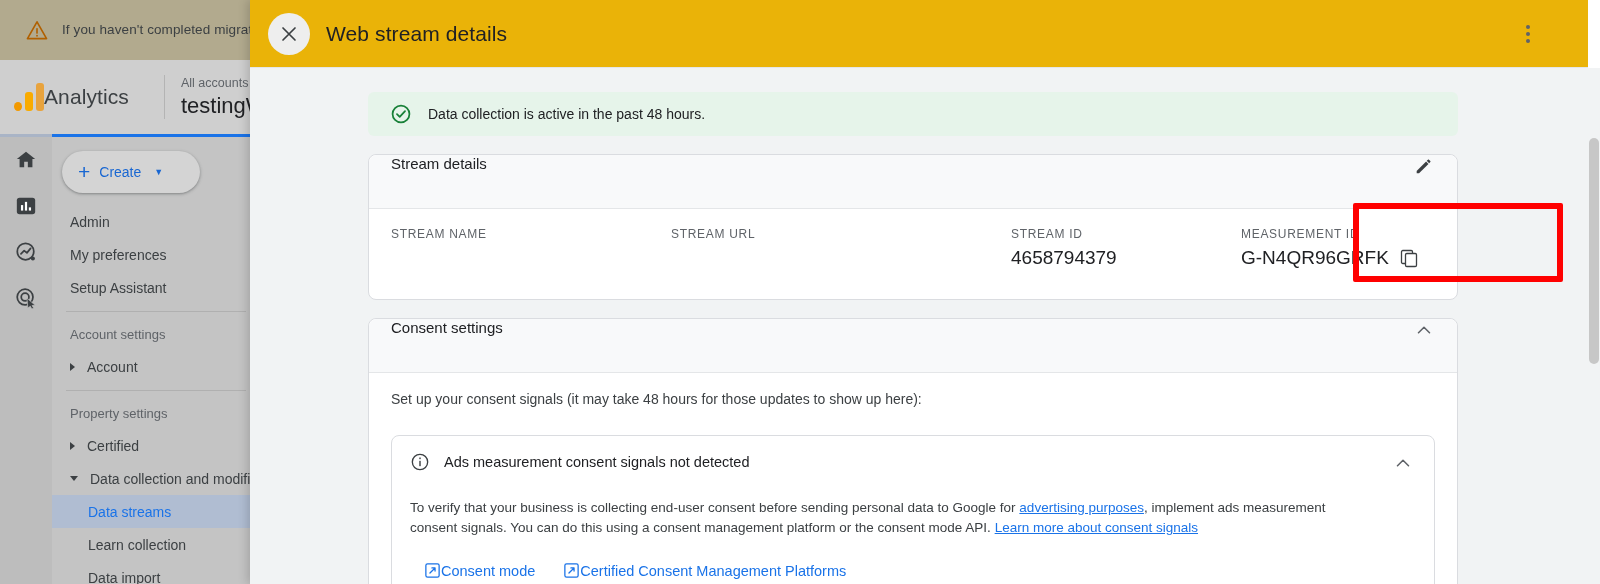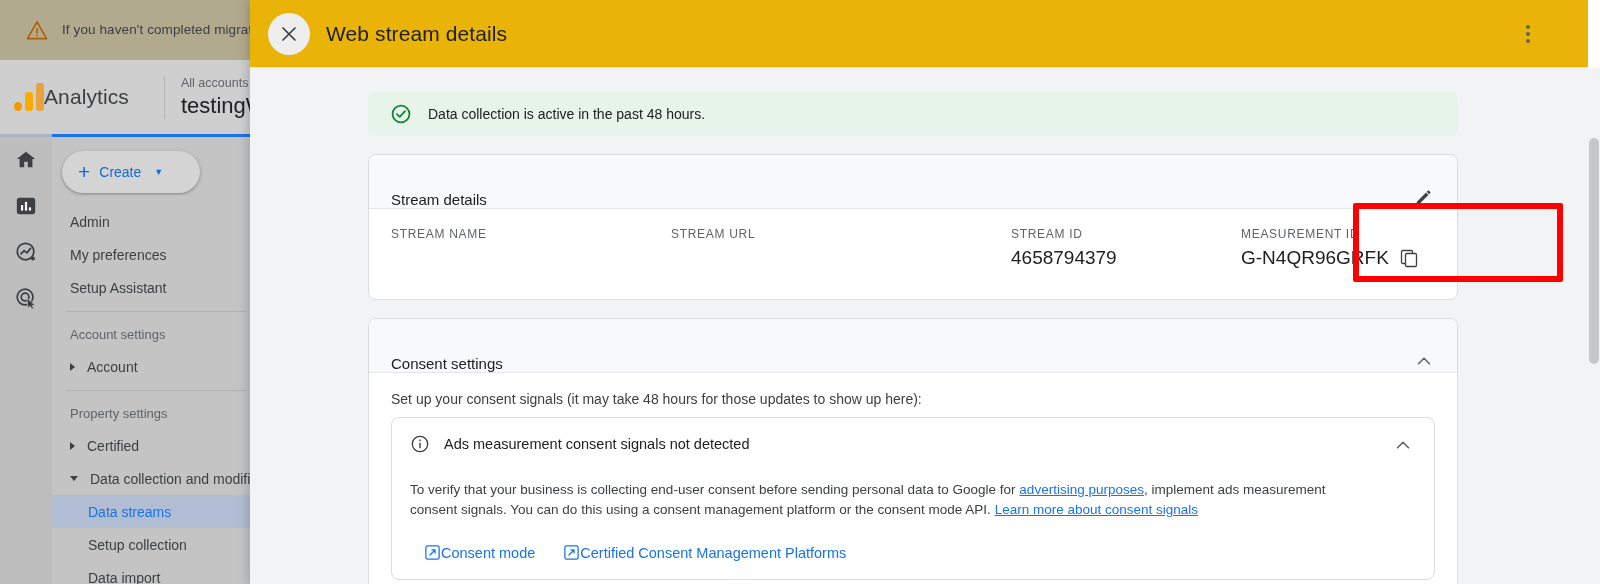--- a/index.html
+++ b/index.html
@@ -127,21 +127,21 @@
   .ok-strip .txt { font-size: 14px; color: #202124; }
 
   
   .card {
     background: #ffffff; border: 1px solid #dadce0; border-radius: 8px;
     margin-bottom: 18px; overflow: visible;
   }
   .card-head {
     height: 54px; background: #f8f9fa; border-bottom: 1px solid #e4e6e8;
     border-radius: 8px 8px 0 0;
-    display: flex; align-items: flex-end; justify-content: space-between;
+    display: flex; align-items: flex-start; justify-content: space-between;
     padding: 0 22px;
   }
   .card-head .title { font-size: 15px; color: #202124; }
   .pencil { cursor: pointer; width: 22px; height: 22px; }
   .chev { cursor: pointer; width: 22px; height: 22px; }
 
   .detail-row { display: flex; padding: 18px 22px 26px 22px; position: relative; }
   .detail-cell { flex: none; }
   .c1 { width: 280px; }
   .c2 { width: 340px; }
@@ -156,21 +156,21 @@
   .copy-ico { cursor: pointer; width: 20px; height: 20px; flex: none; }
 
   
   .red-box {
     position: absolute; left: 984px; top: -6px; width: 210px; height: 79px;
     border: 6px solid #ff0000; border-radius: 2px; pointer-events: none;
   }
 
   
   .consent-body { padding: 18px 22px 22px 22px; }
-  .consent-lead { font-size: 14px; color: #3c4043; margin-bottom: 10px; }
+  .consent-lead { font-size: 14px; color: #3c4043; margin-bottom: 28px; }
   .notice {
     border: 1px solid #dadce0; border-radius: 8px; background: #fff;
     padding: 16px 20px 18px 18px;
   }
   .notice-head { display: flex; align-items: flex-start; justify-content: space-between; }
   .notice-head .left { display: flex; align-items: center; gap: 14px; }
   .notice-title { font-size: 14.5px; color: #202124; }
   .notice-text {
     font-size: 13.5px; line-height: 20px; color: #3c4043;
     margin-top: 24px; max-width: 960px;
@@ -292,21 +292,21 @@
           <span>Certified</span>
         </div>
         <div class="nav-item has-arrow">
           <span class="nav-arrow down"></span>
           <span>Data collection and modific</span>
         </div>
         <div class="nav-item indent active">
           <span>Data streams</span>
         </div>
         <div class="nav-item indent">
-          <span>Setup collection</span>
+          <span>Learn collection</span>
         </div>
         <div class="nav-item indent">
           <span>Data import</span>
         </div>
       </div>
     </div>
   </div>
 
   <div id="modal">
 

